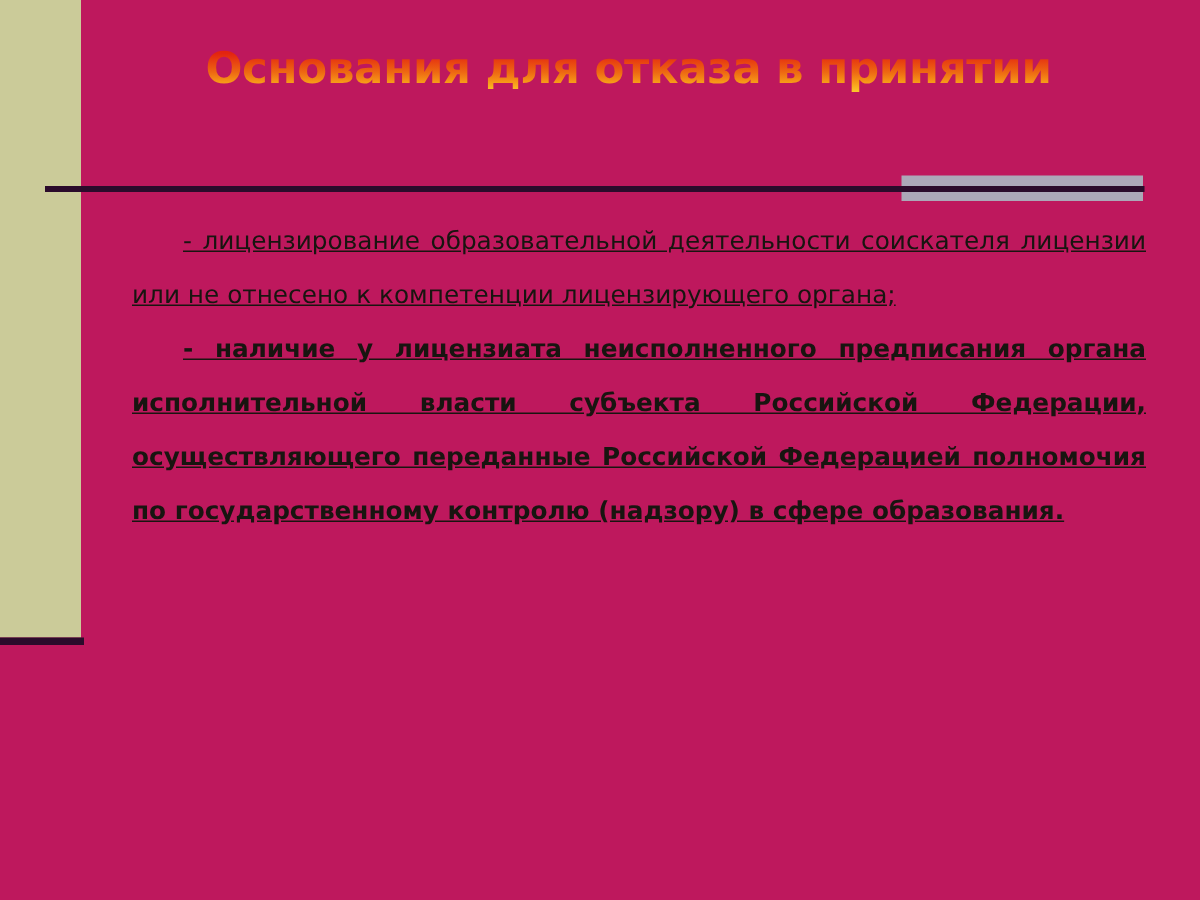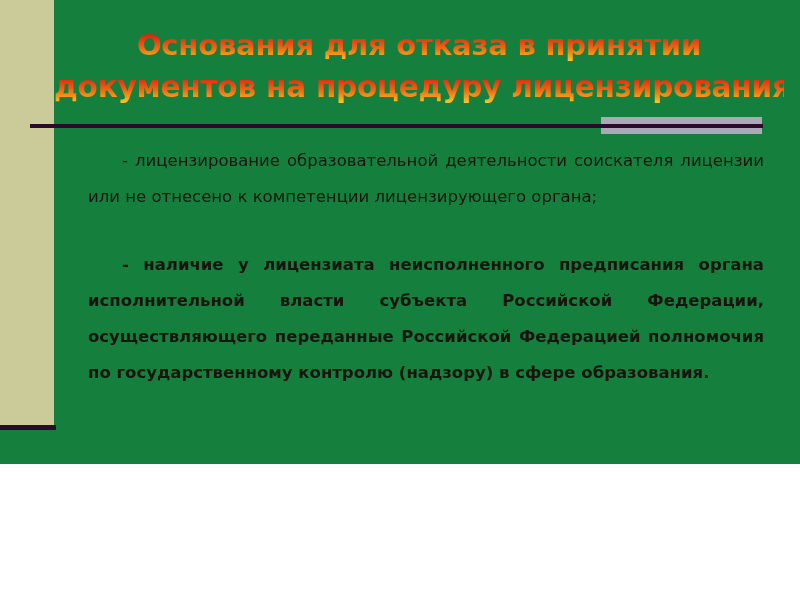--- a/index.html
+++ b/index.html
@@ -10,22 +10,22 @@
   body {
     width: 800px;
     height: 600px;
     overflow: hidden;
     font-family: "Liberation Sans", sans-serif;
   }
 
   #slide {
     position: relative;
     width: 800px;
-    height: 464px;
-    background: #15803d;
+    height: 600px;
+    background: #be185d;
     overflow: hidden;
   }
 
   
   .left-band {
     position: absolute;
     left: 0;
     top: 0;
     width: 54px;
     height: 425px;
@@ -106,40 +106,39 @@
   .para {
     margin: 0 0 0 0;
     color: #181510;
     font-family: "DejaVu Sans", sans-serif;
     font-size: 16.5px;
     line-height: 36px;
     text-align: justify;
     text-indent: 34px;
     -webkit-hyphens: none;
     hyphens: none;
+    text-decoration: underline;
   }
   .para.bold {
     font-weight: bold;
-    margin-top: 32px;
   }
 </style>
 </head>
 <body>
 
 <div id="slide">
 
   <div class="left-band"></div>
   <div class="left-rule"></div>
 
   <div class="grey-block"></div>
   <div class="title-rule"></div>
 
   <div class="title">
     <span class="title-line first">Основания для отказа в принятии</span>
-    <span class="title-line second">документов на процедуру лицензирования</span>
   </div>
 
   <div class="body-block">
     <p class="para">- лицензирование образовательной деятельности соискателя лицензии или не отнесено к компетенции лицензирующего органа;</p>
     <p class="para bold">- наличие у лицензиата неисполненного предписания органа исполнительной власти субъекта Российской Федерации, осуществляющего переданные Российской Федерацией полномочия по государственному контролю (надзору) в сфере образования.</p>
   </div>
 
 </div>
 
 </body></html>

